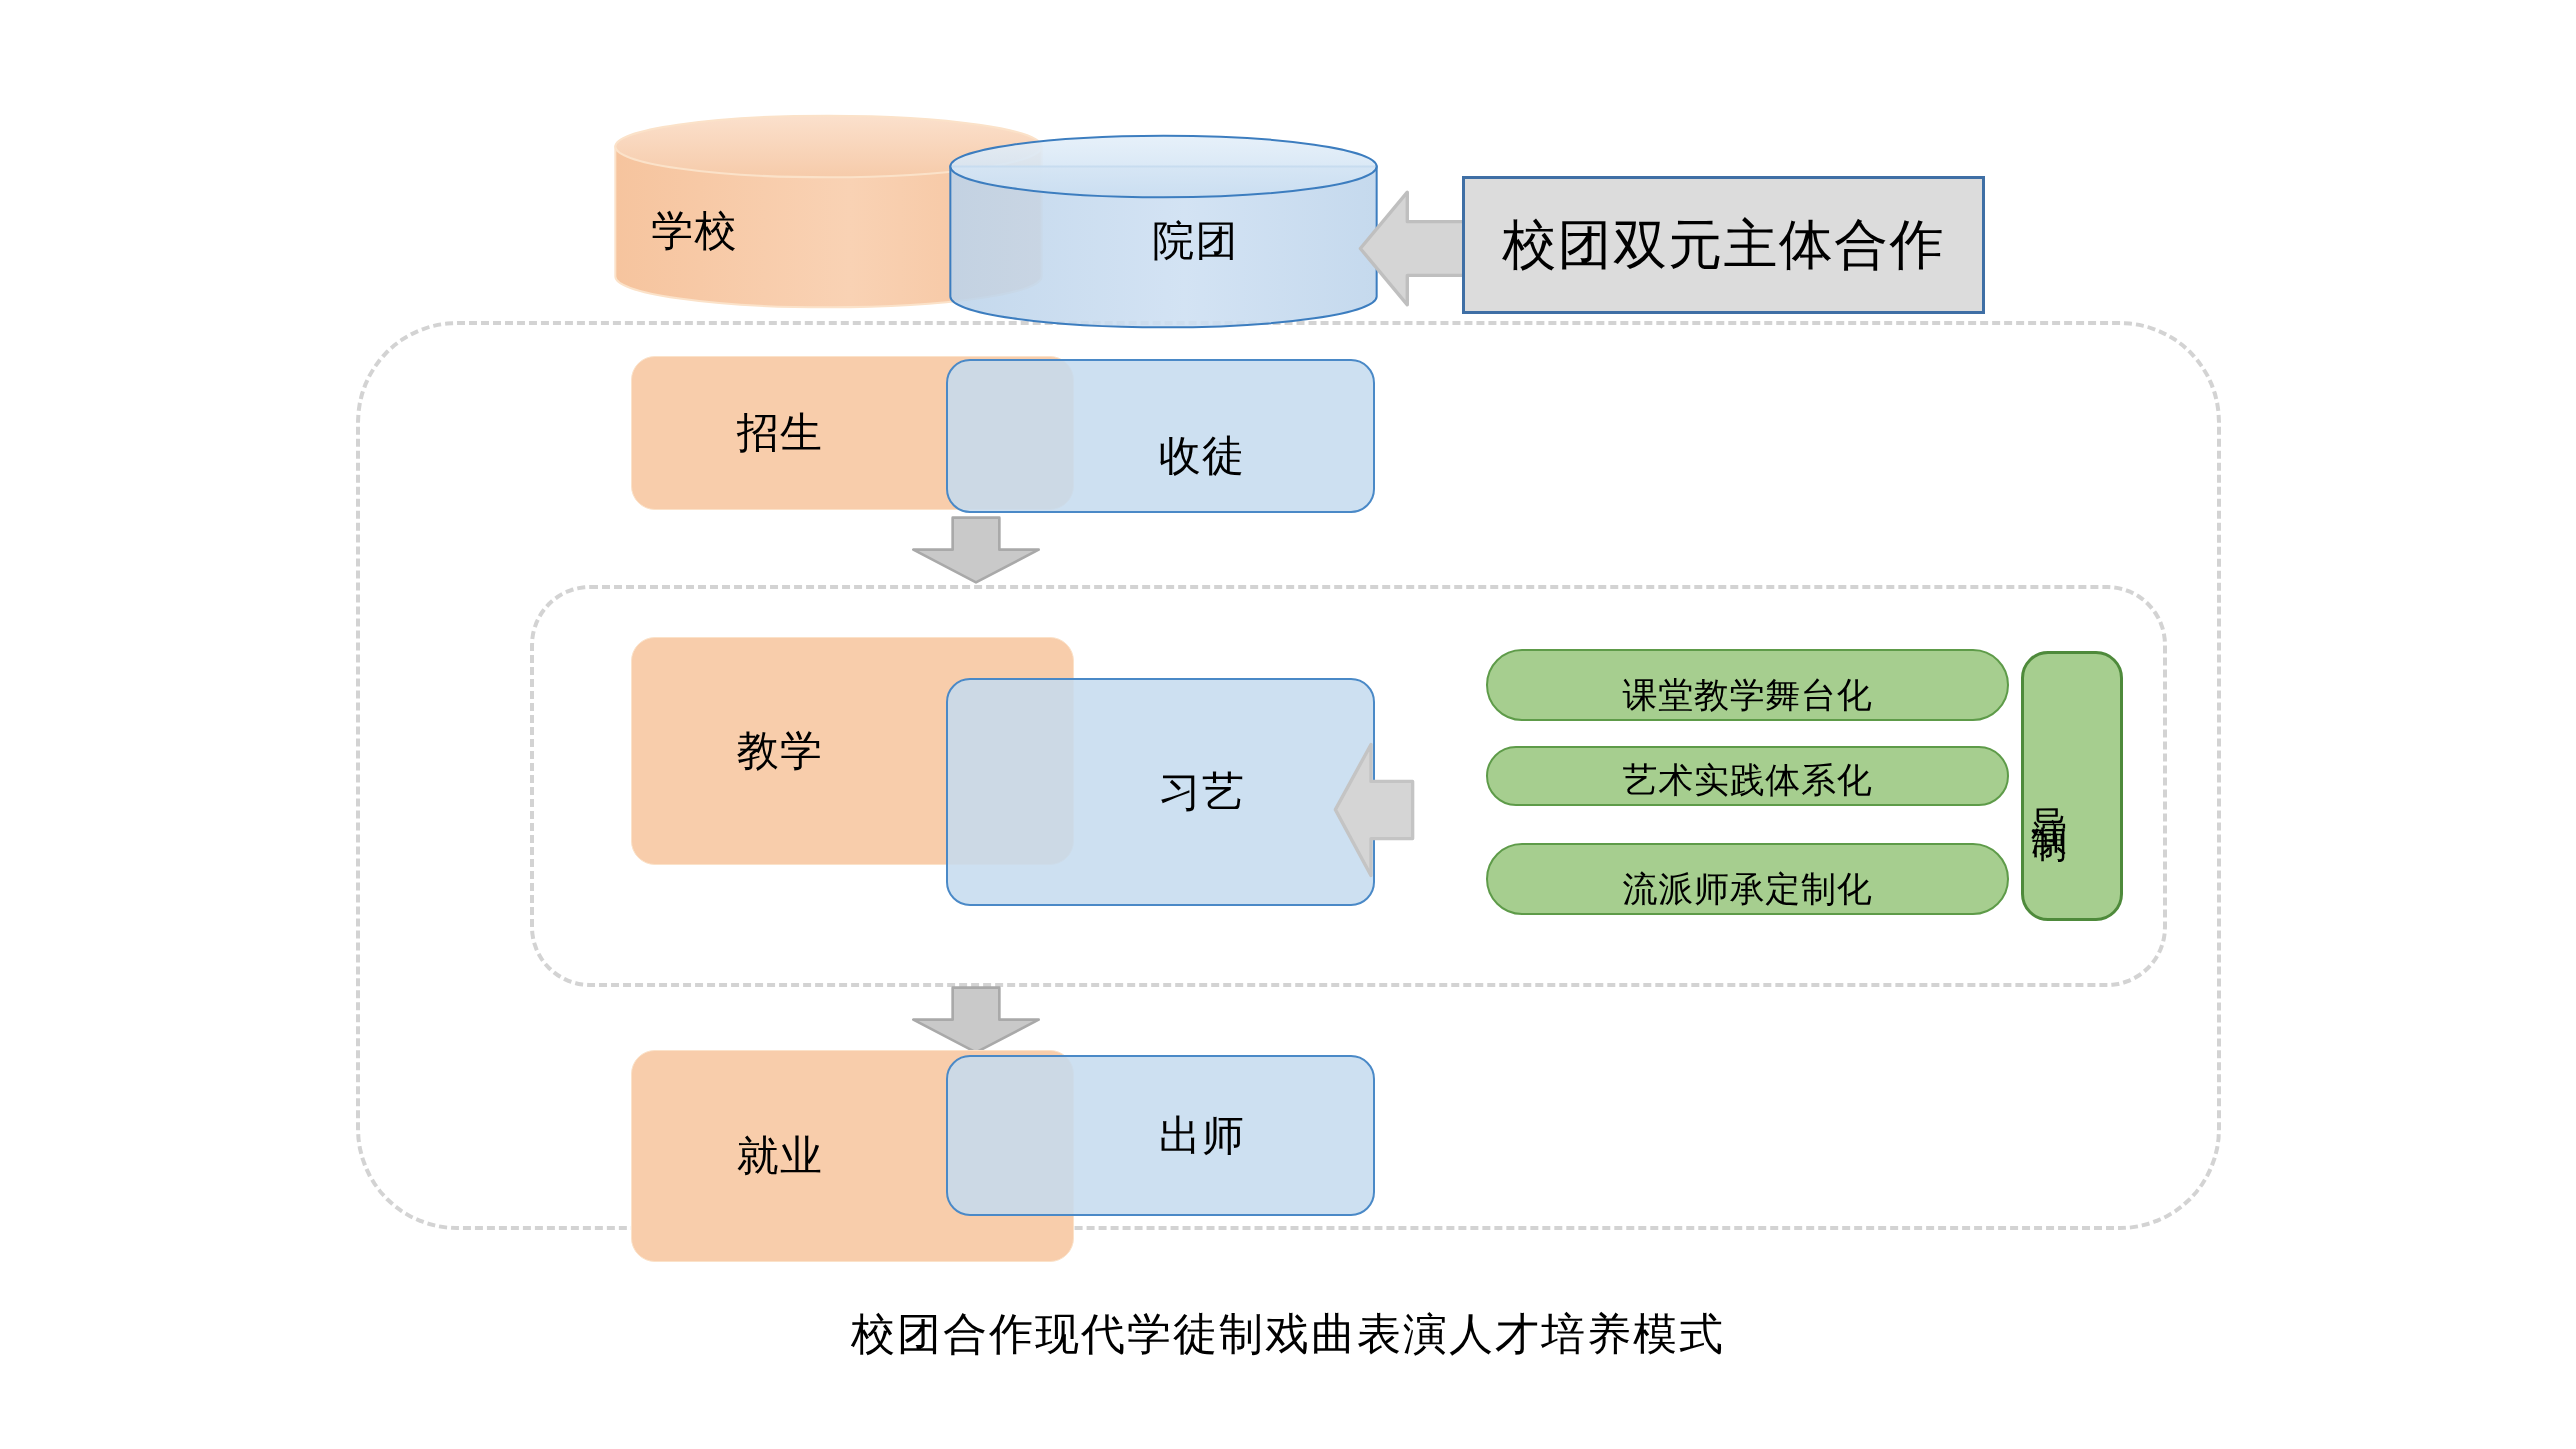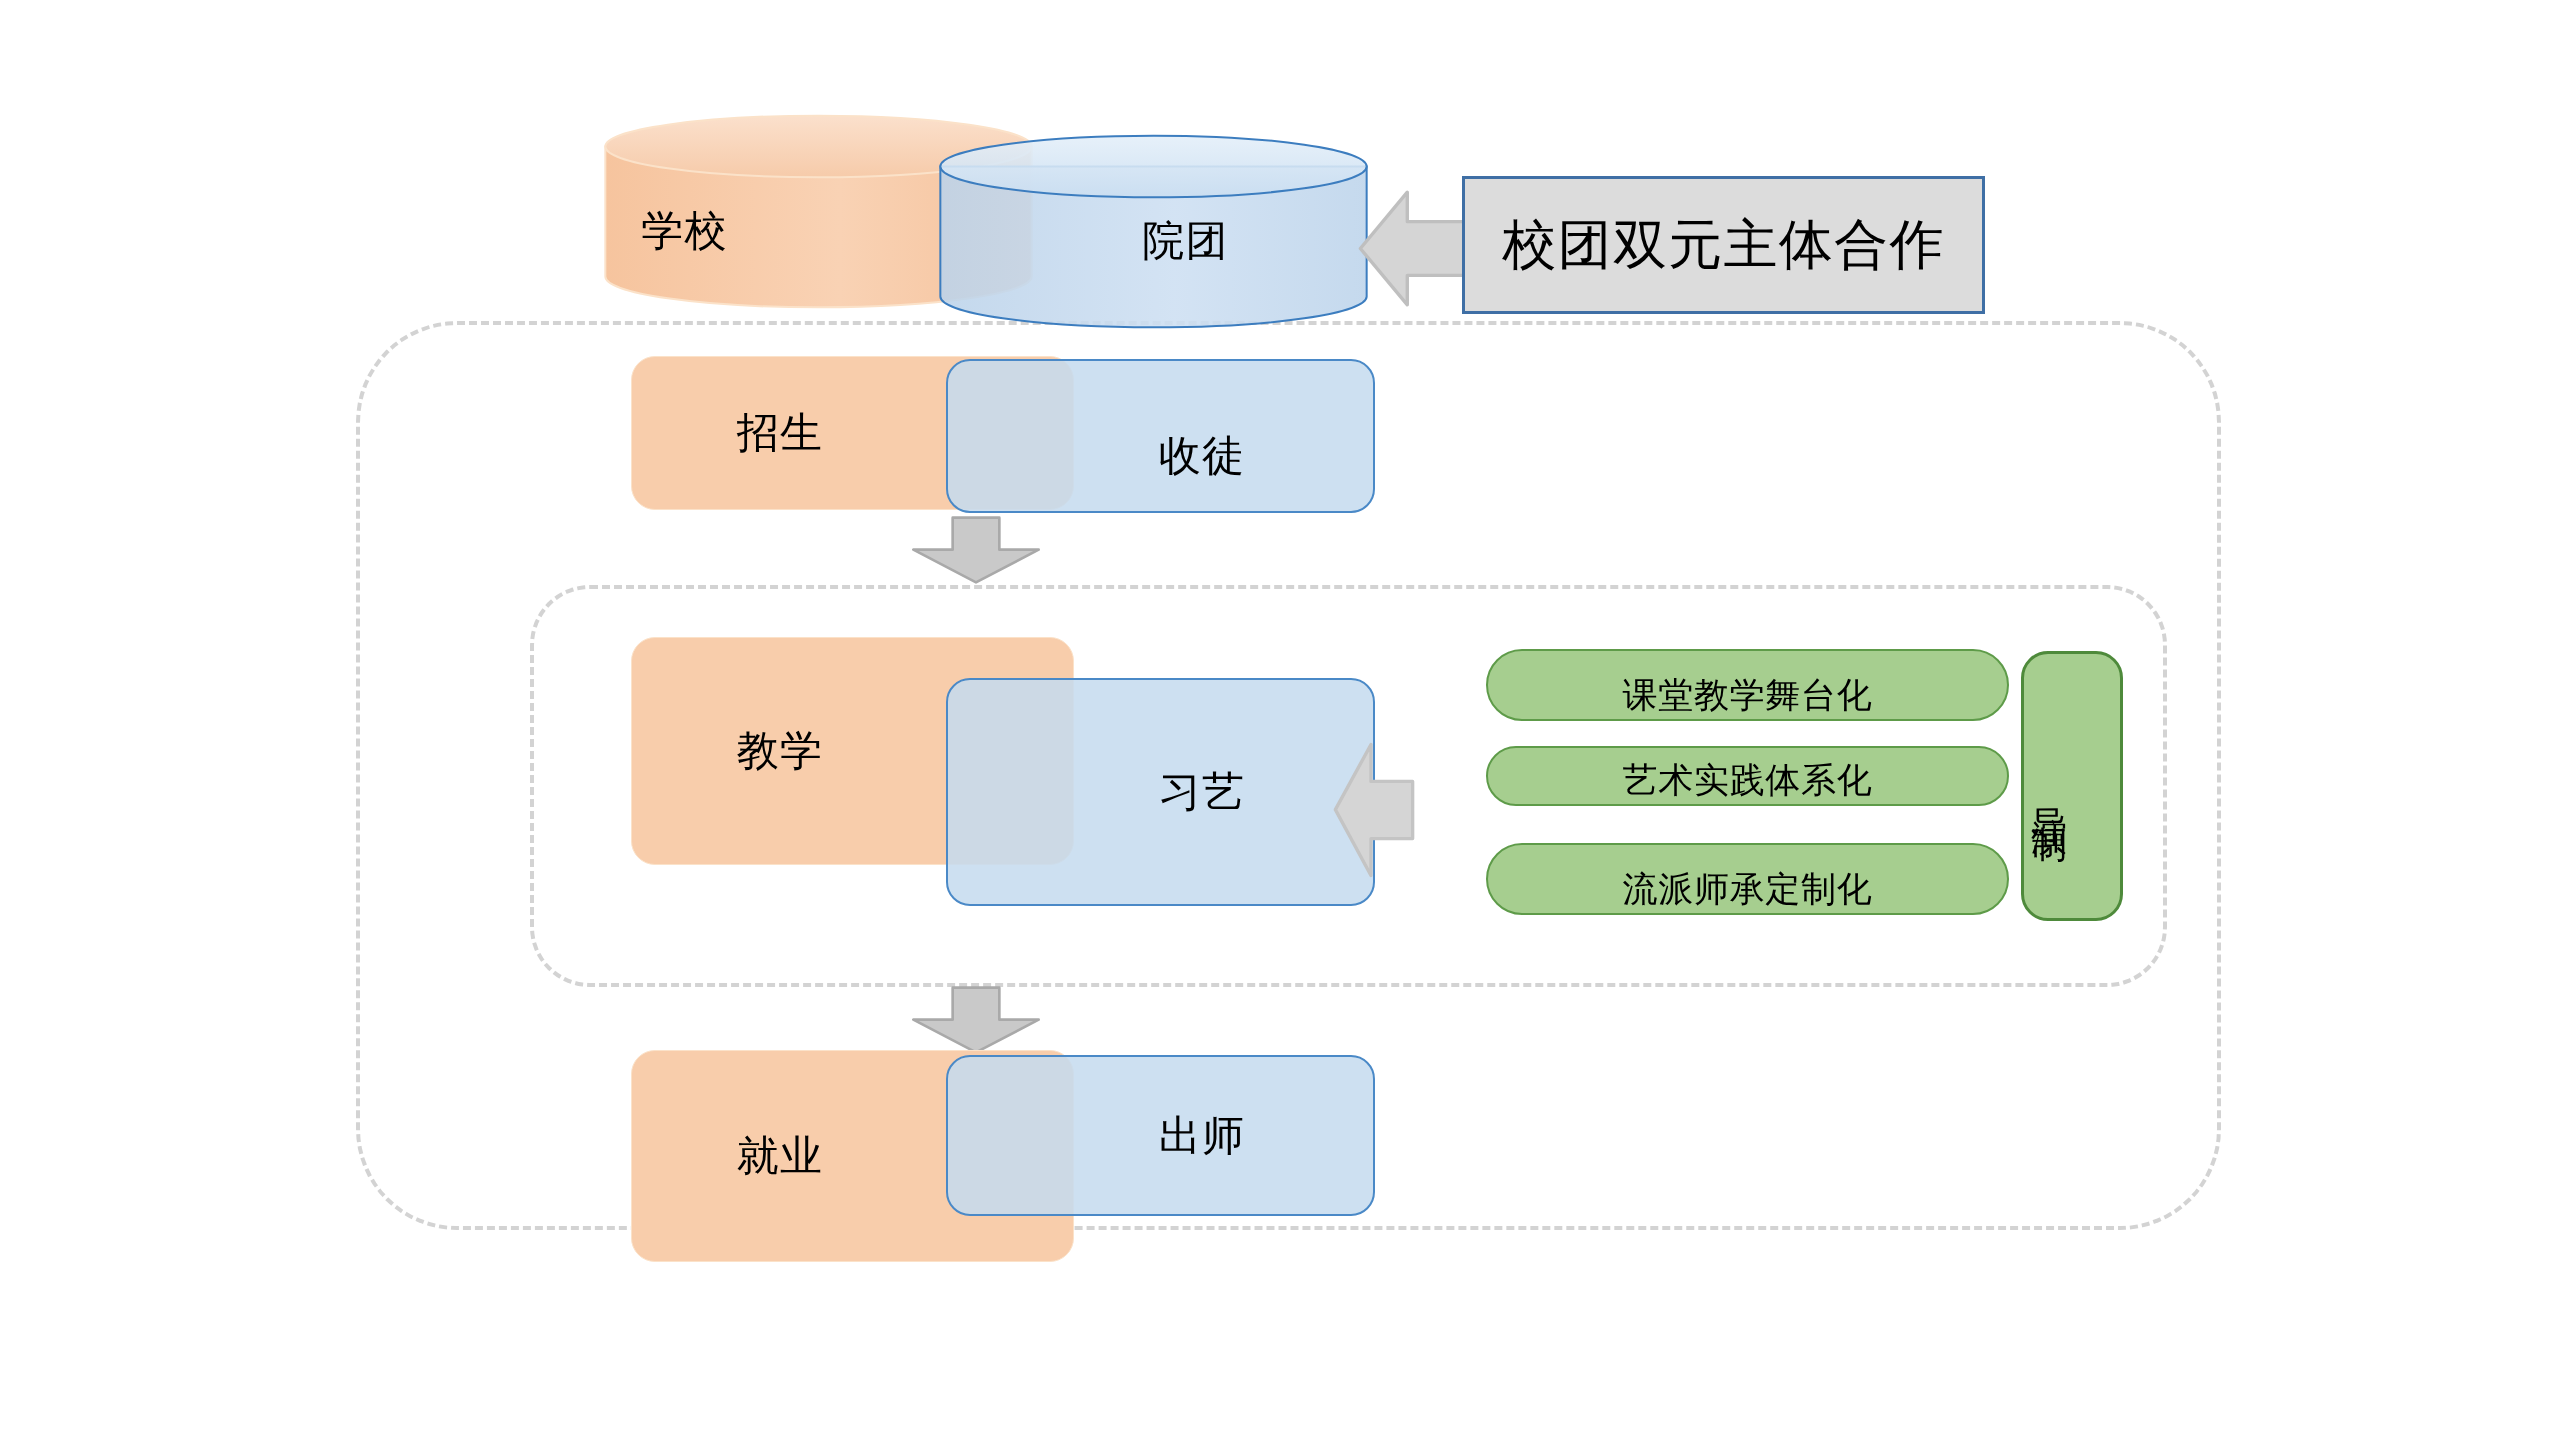--- a/index.html
+++ b/index.html
@@ -37,20 +37,21 @@
     left: 530px;
     top: 585px;
     width: 1637px;
     height: 402px;
     border-radius: 60px;
   }
 
   
   .cyl {
     position: absolute;
+    margin-left: 10px;
   }
   .cyl svg { display: block; }
   .cyl .cyl-label {
     position: absolute;
     left: 0;
     right: 0;
     top: 50%;
     transform: translateY(-50%);
     text-align: center;
     font-size: 42px;
@@ -241,15 +242,16 @@
     </svg>
   </div>
 
   <div class="pill-box box-orange" id="box-employ-school" style="left:631px; top:1050px; width:443px; height:212px;">
     <span style="position:relative; left:-87px;">就业</span>
   </div>
   <div class="pill-box box-blue" id="box-employ-troupe" style="left:946px; top:1055px; width:429px; height:161px;">
     <span style="position:relative; left:27px;">出师</span>
   </div>
 
+  <div id="caption">校团合作现代学徒制戏曲表演人才培养模式</div>
 
 </div>
 
 
 </body></html>

